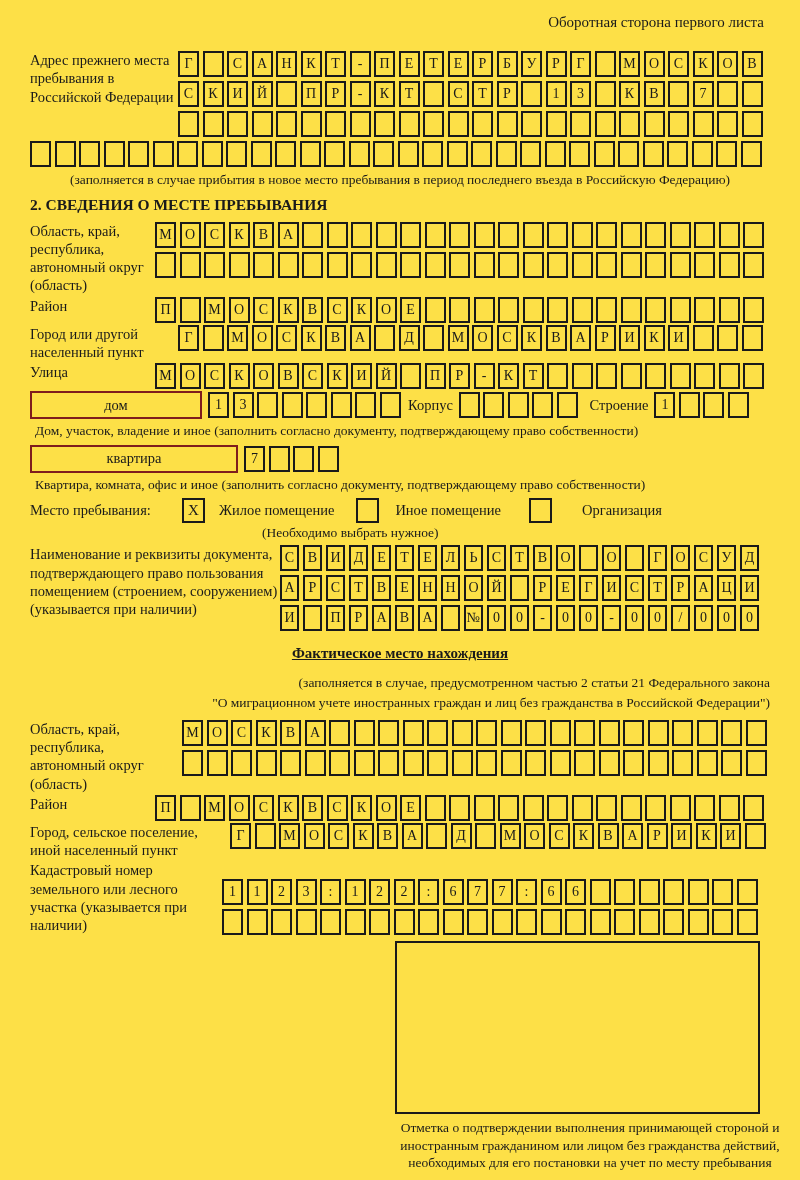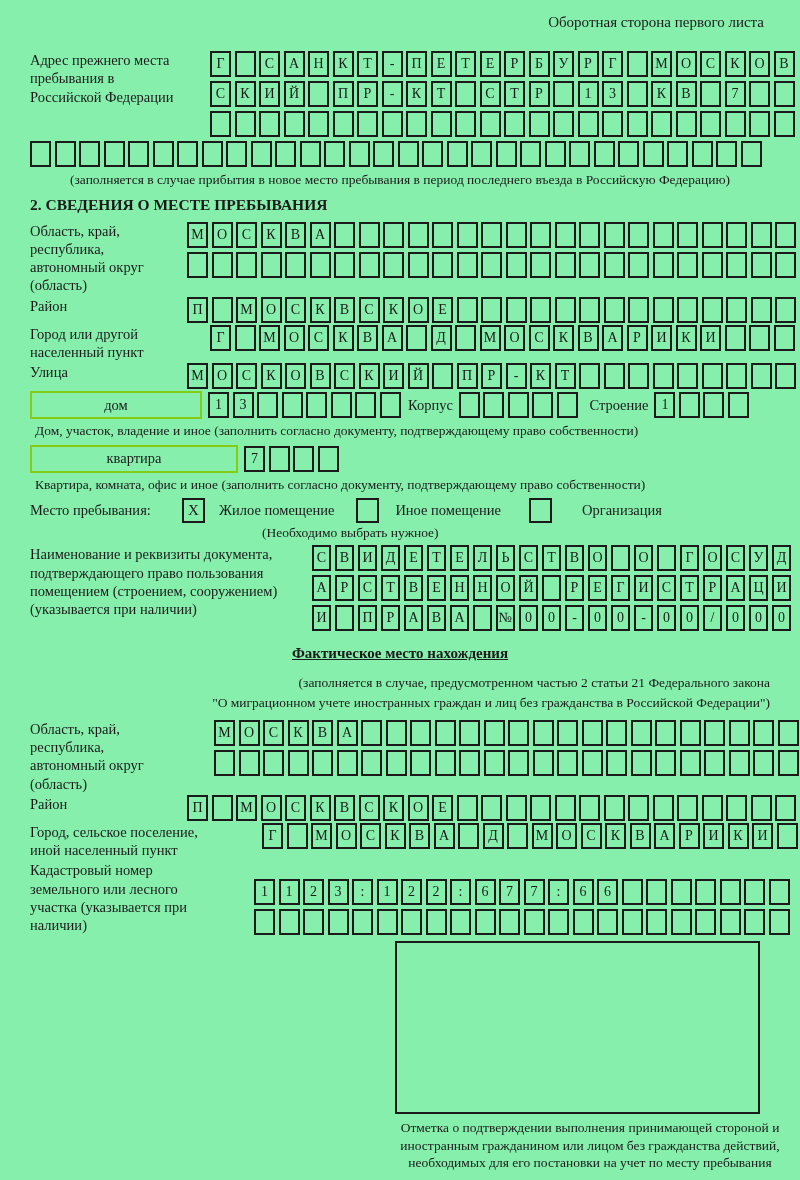--- a/index.html
+++ b/index.html
@@ -1,28 +1,28 @@
 <!DOCTYPE html>
 <html><head>
 <meta charset="utf-8">
 <style>
   html, body { margin: 0; padding: 0; background: #ffffff; }
   .page {
     position: relative;
     width: 800px; height: 1180px;
     box-sizing: border-box;
     padding: 14px 30px 0 30px;
-    background: #86efac;
+    background: #fde047;
     color: #1a1a1a;
     font-family: "Liberation Serif", serif;
     overflow: hidden;
   }
   .header-note { text-align: right; font-size: 15px; padding-right: 6px; margin-bottom: 20px; }
 
-  .frow { display: flex; align-items: flex-start; gap: 32px; }
+  .frow { display: flex; align-items: flex-start; }
   .frow.vc { align-items: flex-start; }
   .lbl { font-size: 14.5px; line-height: 1.26; flex-shrink: 0; }
   .w125 { width: 125px; } .w148 { width: 148px; } .w152 { width: 152px; }
   .w200 { width: 200px; } .w192 { width: 192px; } .w250 { width: 250px; } .w142 { width: 142px; }
 
   .cellrow { display: flex; margin-bottom: 4px; }
   .cell {
     box-sizing: border-box;
     width: 21px; height: 26px;
     border: 2px solid #1a1a1a;
@@ -31,21 +31,21 @@
     font-size: 14px;
     flex-shrink: 0;
   }
   .n .cell { width: 19px; margin-right: 4px; }
 
   .caption { font-size: 13.5px; line-height: 1.3; }
   .center { text-align: center; }
   .sec-title { font-weight: bold; font-size: 15.5px; margin: 4px 0 8px 0; }
 
   .namebox {
-    box-sizing: border-box; border: 2px solid #84cc16; height: 28px;
+    box-sizing: border-box; border: 2px solid #7f1d1d; height: 28px;
     display: flex; align-items: center; justify-content: center;
     font-size: 14.5px; flex-shrink: 0;
   }
   .domw { width: 172px; margin-right: 6px; }
   .kvw  { width: 208px; margin-right: 6px; }
   .inline-lbl { font-size: 14.5px; line-height: 28px; white-space: nowrap; }
   .house-row, .apt-row { display: flex; align-items: center; margin: 2px 0 3px 0; }
   .house-row .cellrow, .apt-row .cellrow { margin-bottom: 0; }
 
   .stay-row { display: flex; align-items: center; font-size: 14.5px; margin: 5px 0 2px 0; }

